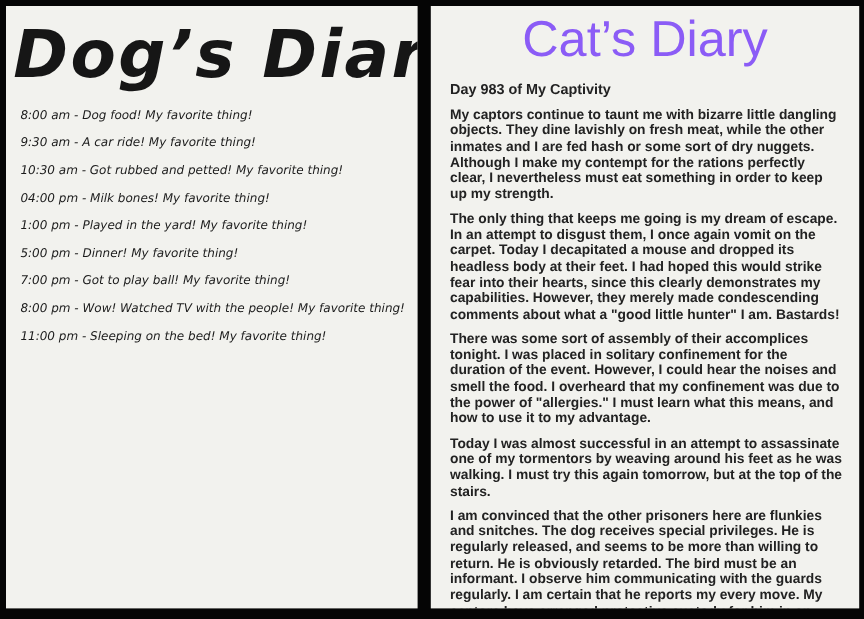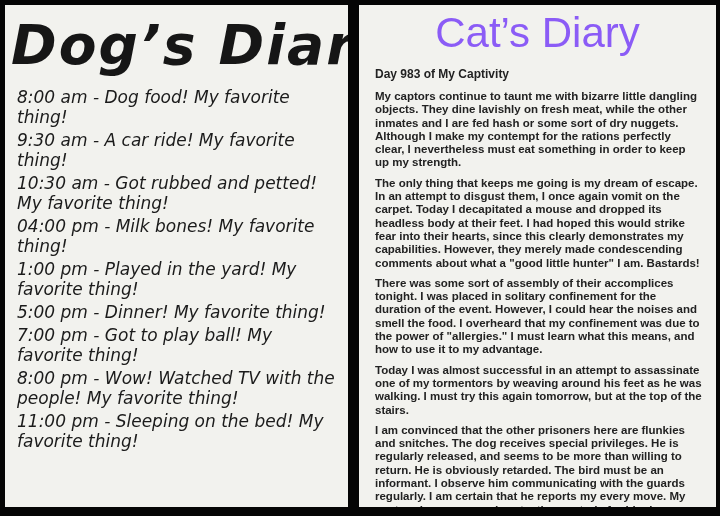--- a/index.html
+++ b/index.html
@@ -37,21 +37,21 @@
     letter-spacing: 2px;
     color: #161616;
     text-align: center;
     margin: 8px 6px 10px 6px;
     white-space: nowrap;
   }
   .dog-entries { padding: 0 8px 0 12px; }
   .dog-entry {
     font-family: "DejaVu Sans", cursive;
     font-style: italic;
-    font-size: 17px;
+    font-size: 10px;
     line-height: 20px;
     color: #1b1b1b;
     margin: 0 0 3px 0;
   }
 
   
   .cat-title {
     font-family: "Liberation Sans", sans-serif;
     font-weight: 400;
     font-size: 42px;

